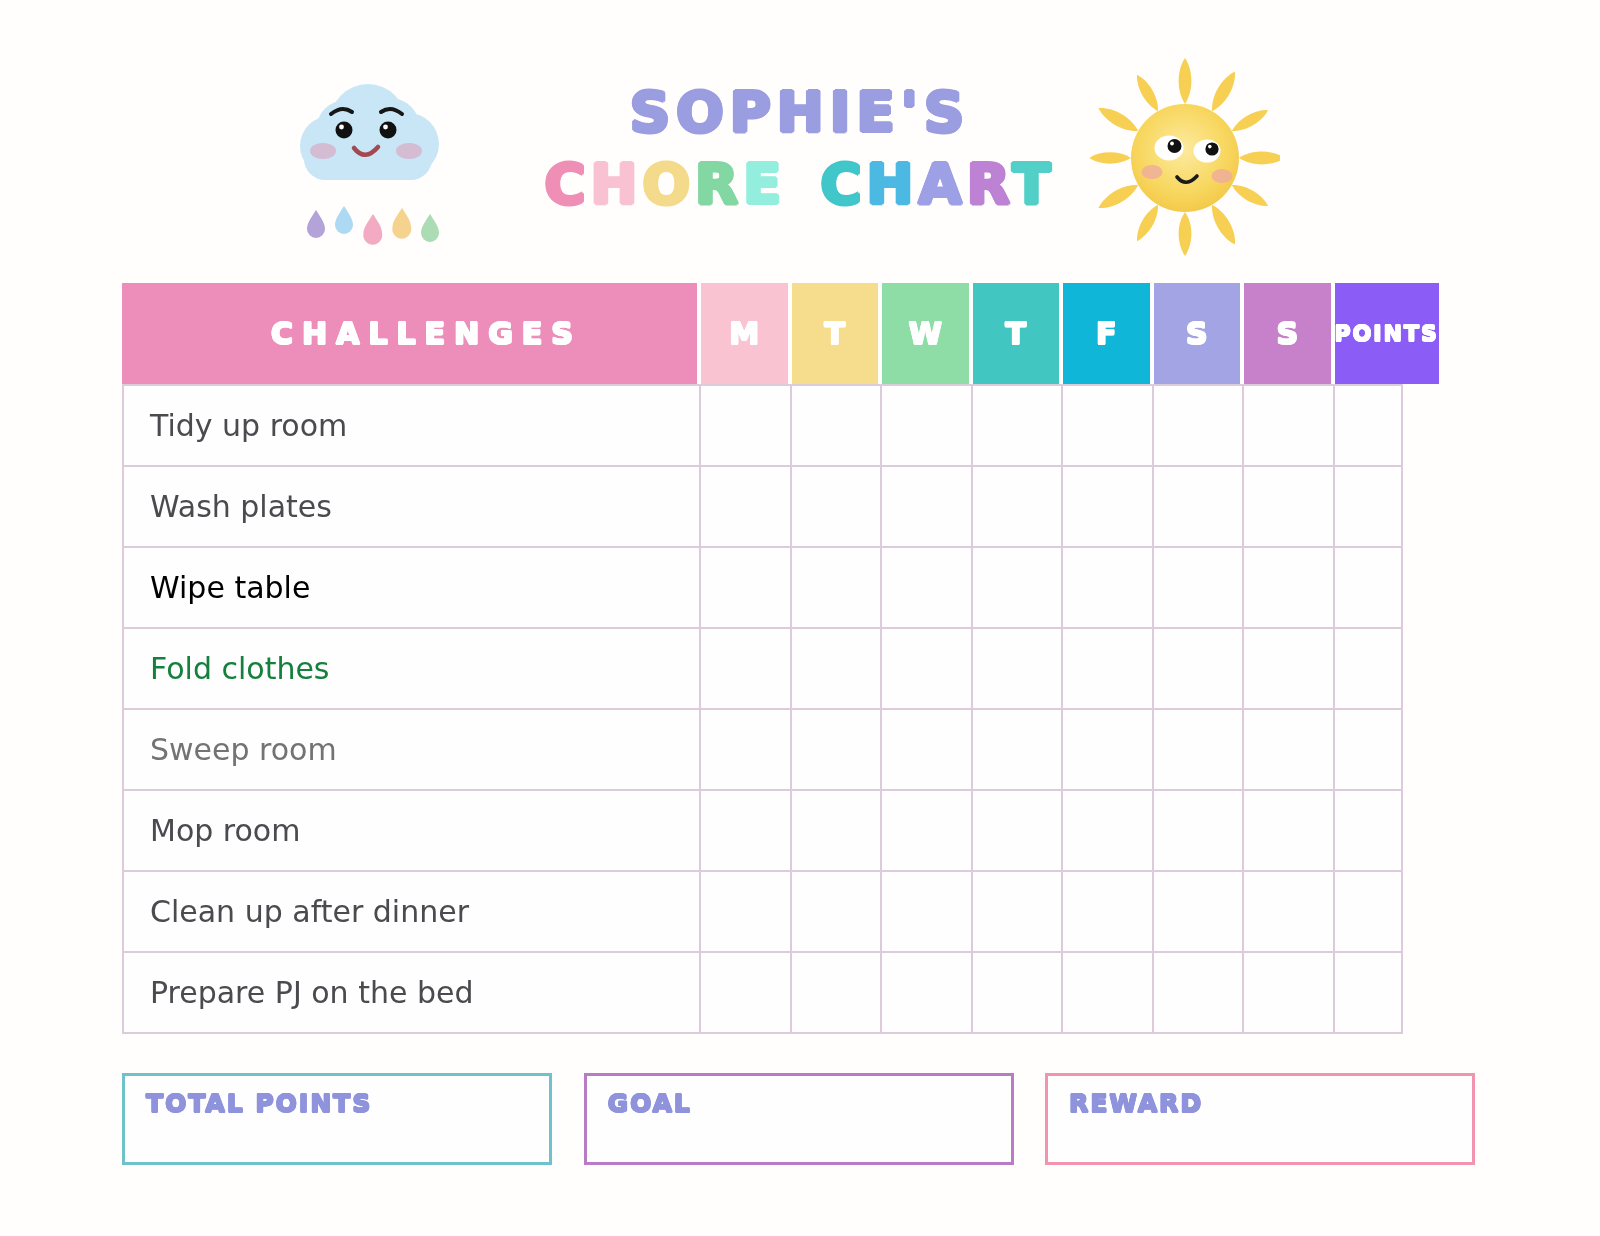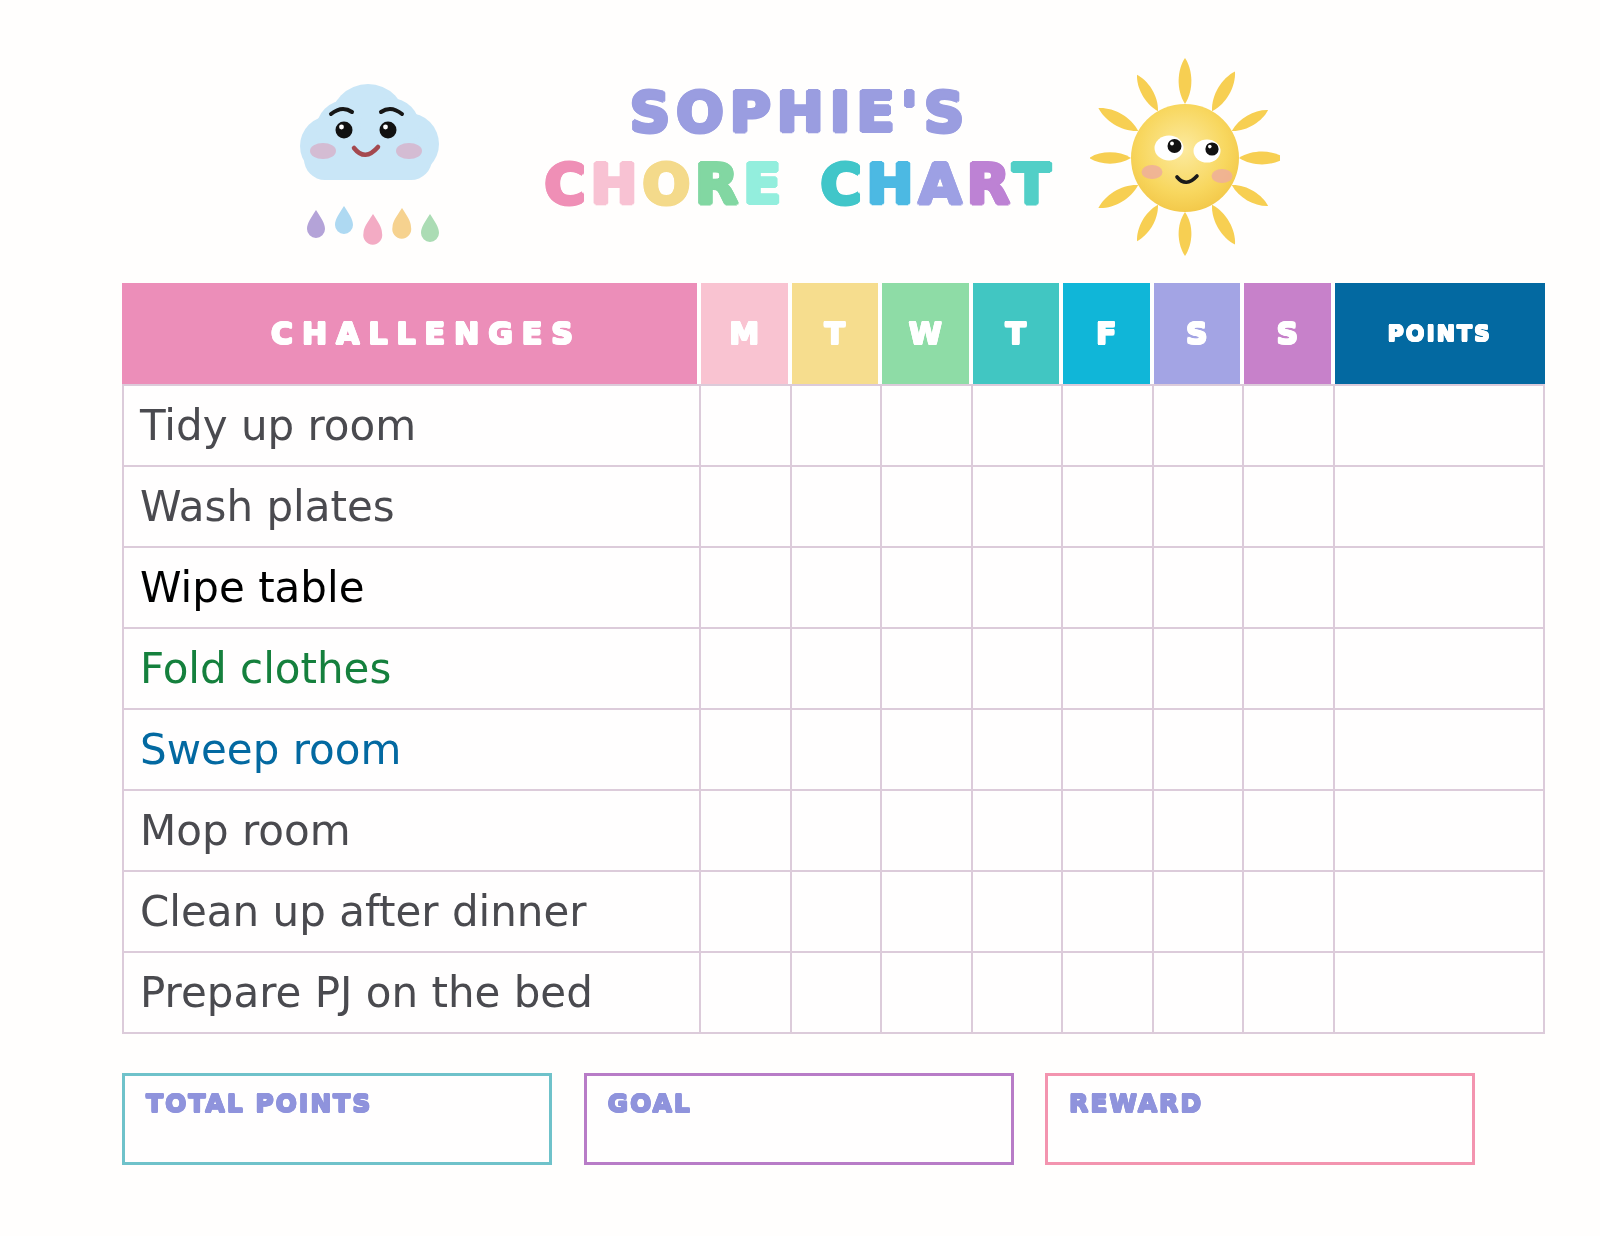--- a/index.html
+++ b/index.html
@@ -23,21 +23,21 @@
 
   
   .cloud-illustration { position:absolute; left:268px; top:66px; }
   .sun-illustration   { position:absolute; left:1090px; top:46px; }
   .title-block { position:absolute; left:0; top:84px; width:1600px; text-align:center; }
   .title-line1 { font-size:56px; line-height:1; letter-spacing:6px; }
   .title-line2 { font-size:56px; line-height:1; margin-top:16px; letter-spacing:5px; }
   .subtitle-word + .subtitle-word { margin-left:34px; }
 
   
-  .chart-table { position:absolute; left:122px; top:283px; width:1423px; --grid:#dccbda; }
+  .chart-table { position:absolute; left:122px; top:283px; width:1281px; --grid:#dccbda; }
   .table-header-row, .chore-row {
     display:grid;
     grid-template-columns:575px repeat(7, 90.5px) 1fr;
   }
   .table-header-row { height:101px; }
   .table-header-row > div {
     display:flex; align-items:center; justify-content:center;
     color:#ffffff; box-sizing:border-box;
   }
   .table-header-row > div:not(:first-child) { border-left:4px solid #ffffff; }
@@ -45,21 +45,21 @@
   .day-header { font-size:30px; }
   .points-header { font-size:22px; letter-spacing:2px; }
 
   .table-body { border:2px solid var(--grid); box-sizing:border-box; background:#fffefe; }
   .chore-row { height:79px; }
   .chore-row:not(:last-child) { border-bottom:2px solid var(--grid); }
   .chore-row > div { box-sizing:border-box; }
   .chore-row > div:not(:first-child) { border-left:2px solid var(--grid); }
   .chore-label {
     display:flex; align-items:center;
-    padding-left:16px; font-size:42px; color:#4a4a4f;
+    padding-left:26px; font-size:30px; color:#4a4a4f;
   }
 
   
   .footer { position:absolute; left:122px; top:1073px; width:1353px;
             display:flex; justify-content:space-between; }
   .footer-box { width:430px; height:92px; border:3px solid; box-sizing:border-box;
                 padding:15px 21px; background:#fffefe; }
   .footer-label { font-size:25px; letter-spacing:2px; line-height:1; }
 </style>
 </head>
@@ -142,21 +142,21 @@
   <section class="chart-table" style="--grid: #dccbda;">
     <div class="table-header-row">
       <div class="challenges-header bubble" style="background: rgb(236, 142, 185);">CHALLENGES</div>
       <div class="day-header bubble" style="background: rgb(249, 195, 209);">M</div>
         <div class="day-header bubble" style="background: rgb(246, 221, 142);">T</div>
         <div class="day-header bubble" style="background: rgb(142, 220, 166);">W</div>
         <div class="day-header bubble" style="background: rgb(65, 198, 194);">T</div>
         <div class="day-header bubble" style="background: rgb(16, 182, 216);">F</div>
         <div class="day-header bubble" style="background: rgb(163, 164, 228);">S</div>
         <div class="day-header bubble" style="background: rgb(199, 129, 202);">S</div>
-        <div class="points-header bubble" style="background: #0369a1;">POINTS</div>
+        <div class="points-header bubble" style="background: #8b5cf6;">POINTS</div>
     </div>
     <div class="table-body">
         <div class="chore-row">
           <div class="chore-label" style="color: rgb(74, 74, 79);">Tidy up room</div>
           <div></div>
           <div></div>
           <div></div>
           <div></div>
           <div></div>
           <div></div>
@@ -190,21 +190,21 @@
           <div></div>
           <div></div>
           <div></div>
           <div></div>
           <div></div>
           <div></div>
           <div></div>
           <div></div>
         </div>
         <div class="chore-row">
-          <div class="chore-label" style="color: #0369a1; border-radius: 8px;">Sweep room</div>
+          <div class="chore-label" style="color: #737373; border-radius: 8px;">Sweep room</div>
           <div></div>
           <div></div>
           <div></div>
           <div></div>
           <div></div>
           <div></div>
           <div></div>
           <div></div>
         </div>
         <div class="chore-row">

